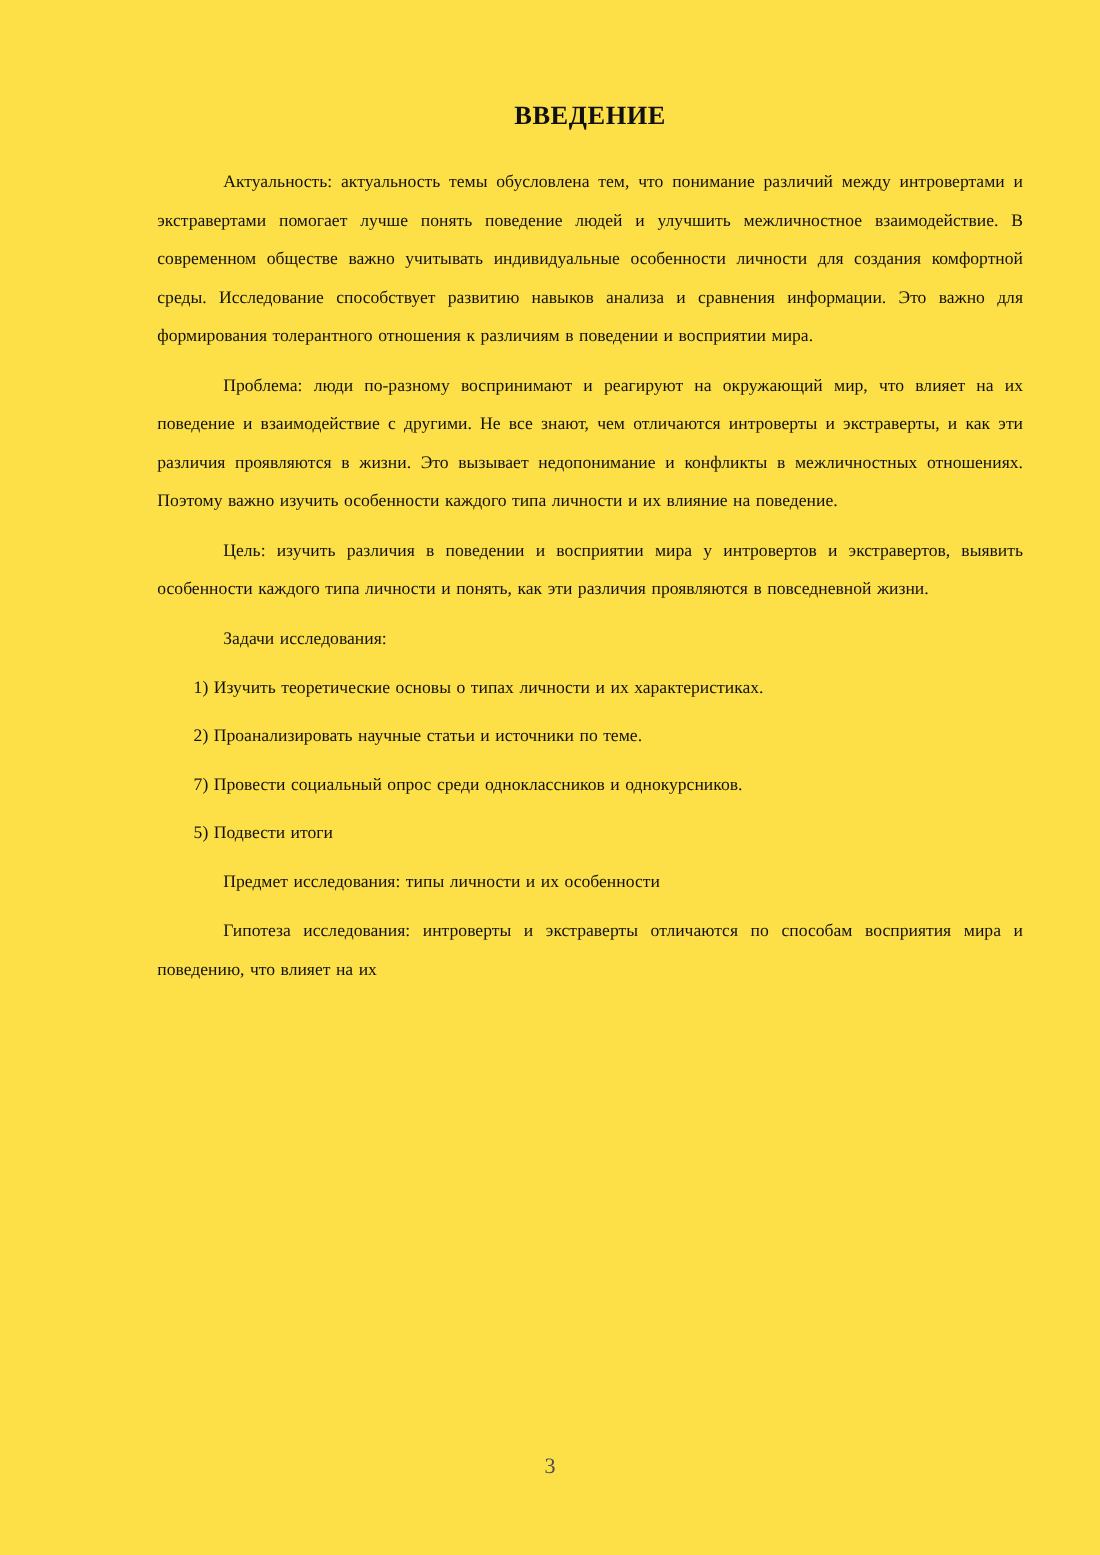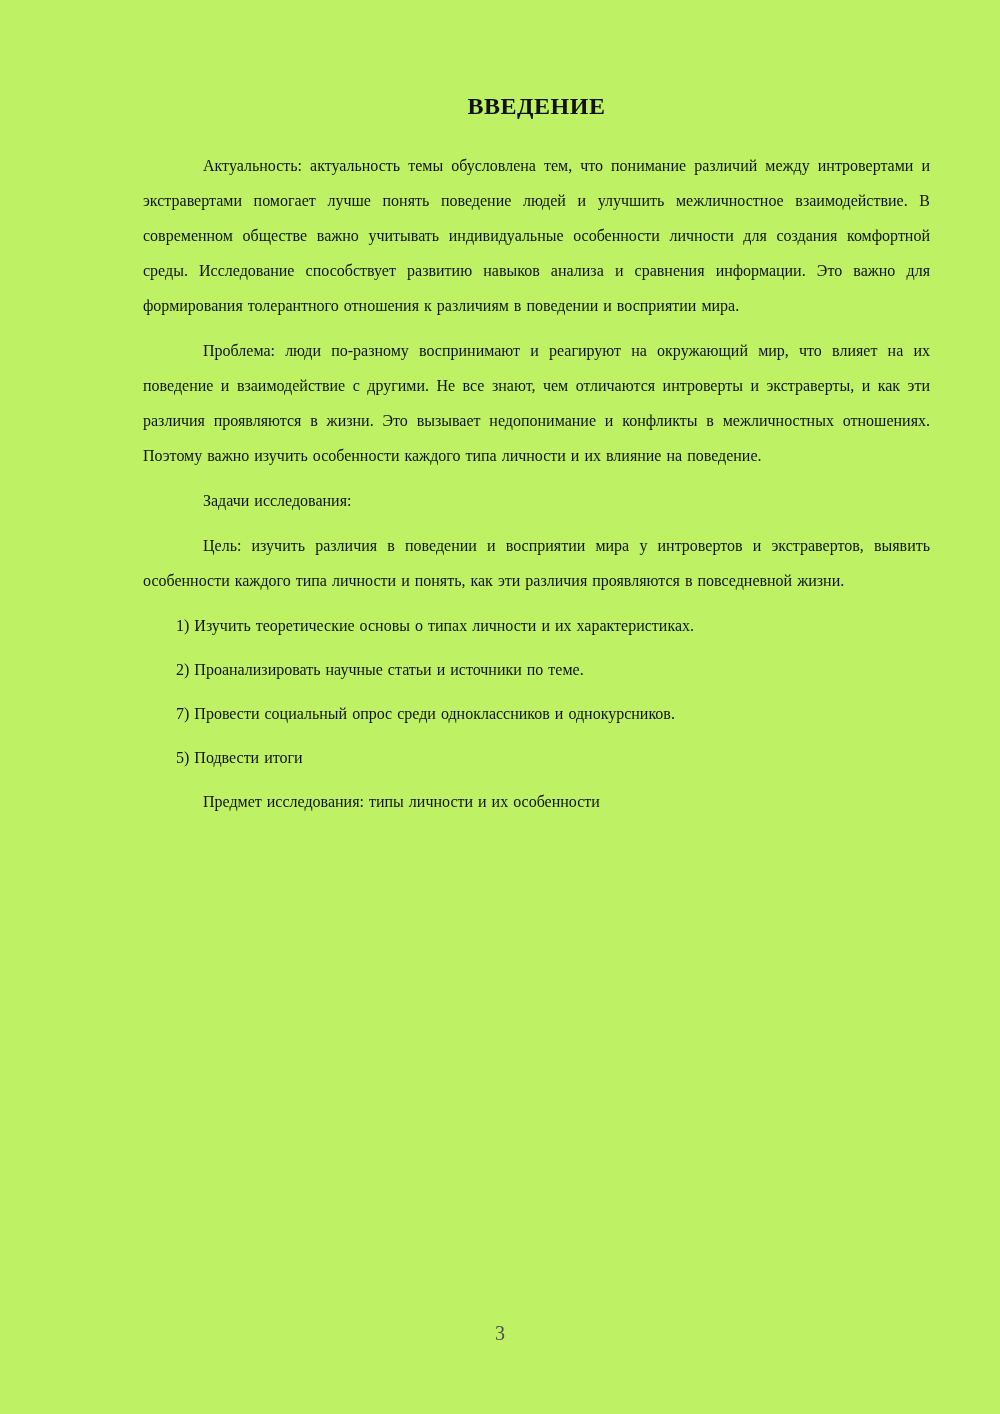--- a/index.html
+++ b/index.html
@@ -13,21 +13,21 @@
     overflow: hidden;
     font-family: "Liberation Serif", "DejaVu Serif", serif;
     color: #111111;
   }
   .page {
     box-sizing: border-box;
     width: 1000px;
     height: 1414px;
     padding: 88px 70px 0 143px;
     position: relative;
-    background: #bef264;
+    background: #fde047;
   }
   .doc-title {
     font-size: 24px;
     font-weight: bold;
     text-align: center;
     line-height: 36px;
     margin: 0 0 24px 0;
     letter-spacing: 0.5px;
   }
   .para, .item {
@@ -56,24 +56,25 @@
   }
 </style>
 </head>
 <body>
 
 <div class="page">
   <h1 class="doc-title">ВВЕДЕНИЕ</h1>
 
   <p class="para">Актуальность: актуальность темы обусловлена тем, что понимание различий между интровертами и экстравертами помогает лучше понять поведение людей и улучшить межличностное взаимодействие. В современном обществе важно учитывать индивидуальные особенности личности для создания комфортной среды. Исследование способствует развитию навыков анализа и сравнения информации. Это важно для формирования толерантного отношения к различиям в поведении и восприятии мира.</p>
   <p class="para">Проблема: люди по-разному воспринимают и реагируют на окружающий мир, что влияет на их поведение и взаимодействие с другими. Не все знают, чем отличаются интроверты и экстраверты, и как эти различия проявляются в жизни. Это вызывает недопонимание и конфликты в межличностных отношениях. Поэтому важно изучить особенности каждого типа личности и их влияние на поведение.</p>
+  <p class="para">Цель: изучить различия в поведении и восприятии мира у интровертов и экстравертов, выявить особенности каждого типа личности и понять, как эти различия проявляются в повседневной жизни.</p>
   <p class="para">Задачи исследования:</p>
-  <p class="para">Цель: изучить различия в поведении и восприятии мира у интровертов и экстравертов, выявить особенности каждого типа личности и понять, как эти различия проявляются в повседневной жизни.</p>
 
   <p class="item">1) Изучить теоретические основы о типах личности и их характеристиках.</p>
   <p class="item">2) Проанализировать научные статьи и источники по теме.</p>
   <p class="item">7) Провести социальный опрос среди одноклассников и однокурсников.</p>
   <p class="item">5) Подвести итоги</p>
 
   <p class="para">Предмет исследования: типы личности и их особенности</p>
+  <p class="para">Гипотеза исследования: интроверты и экстраверты отличаются по способам восприятия мира и поведению, что влияет на их</p>
 
   <div class="page-number">3</div>
 </div>
 
 </body></html>

